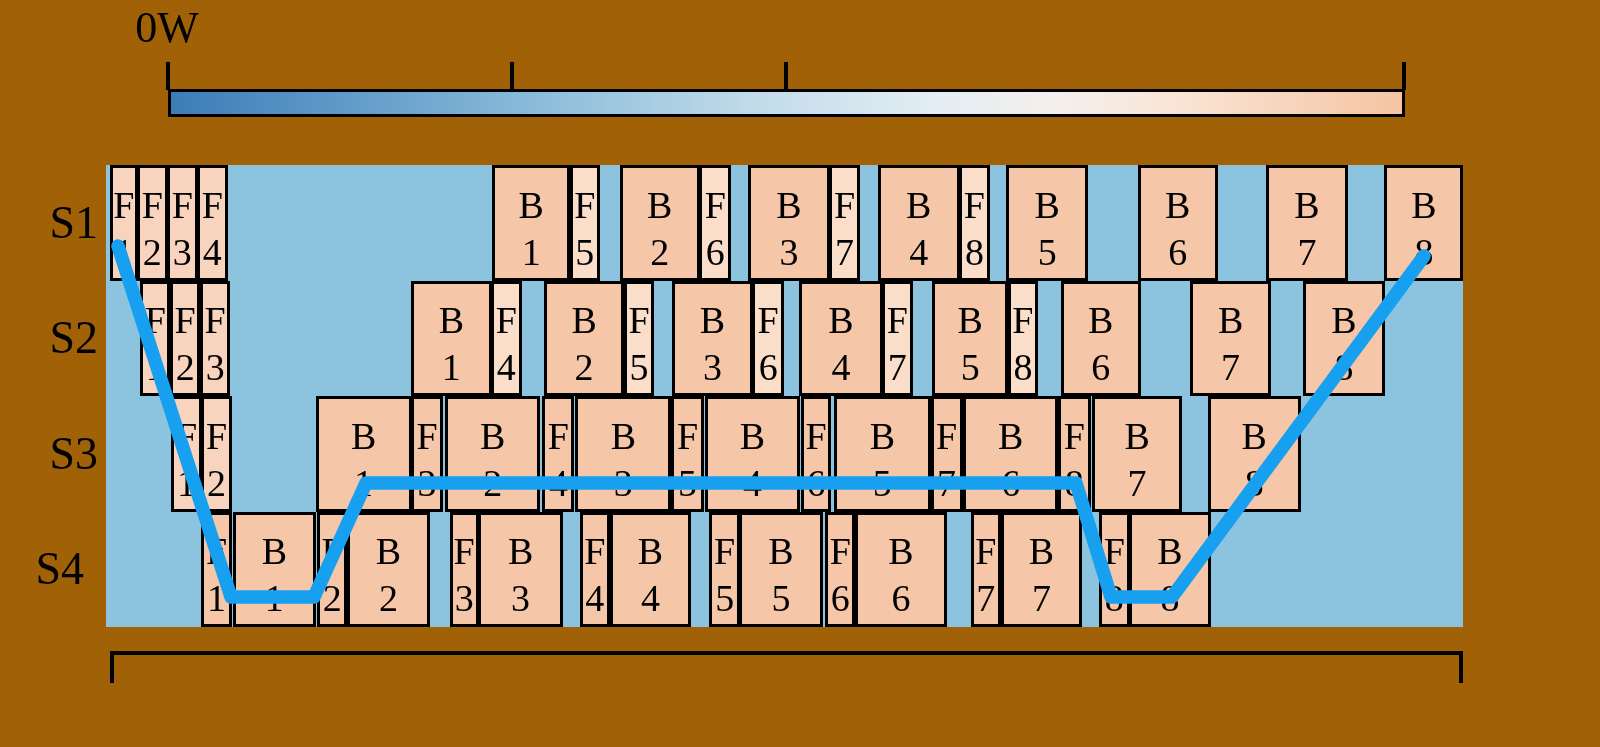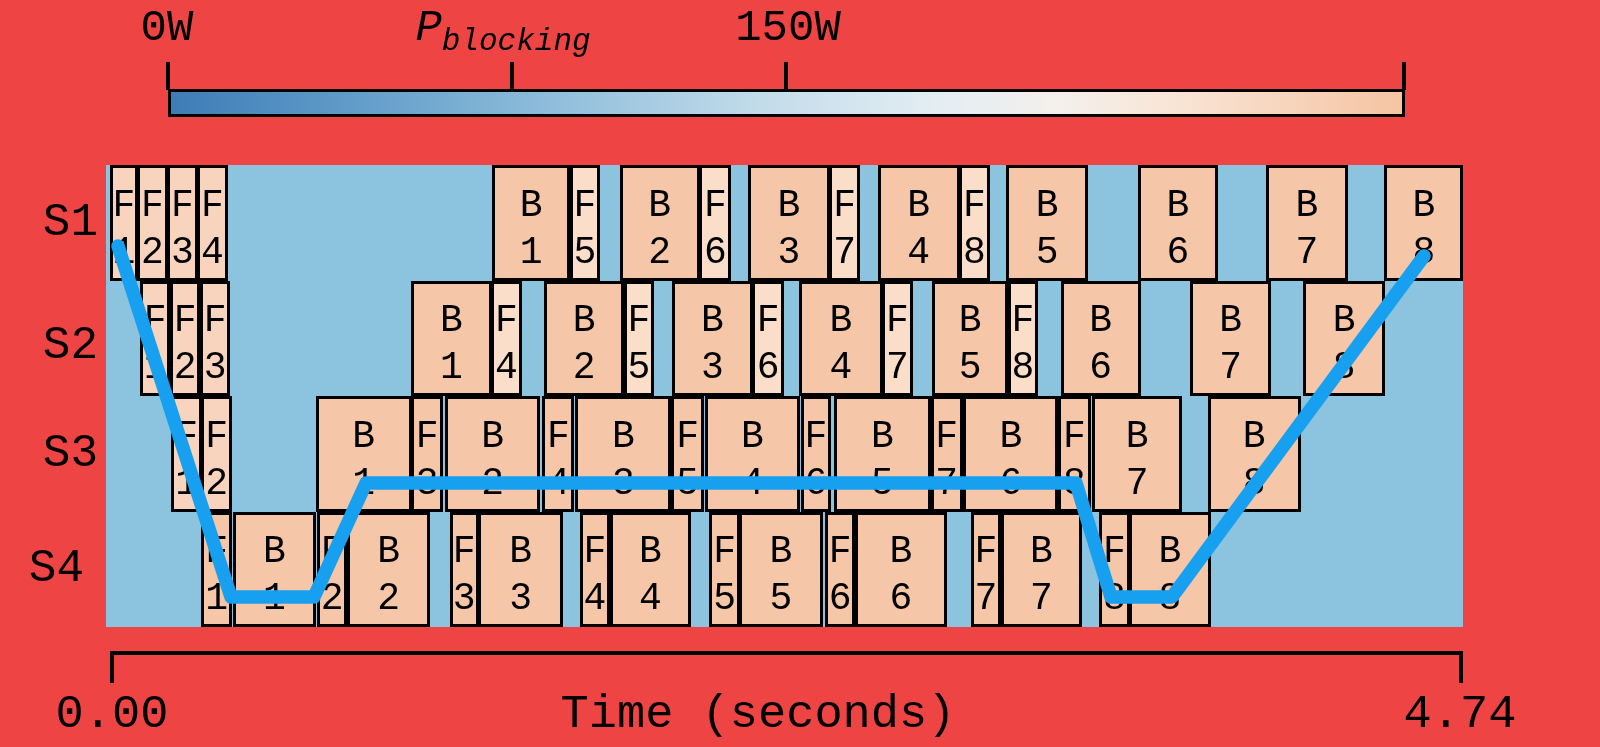--- a/index.html
+++ b/index.html
@@ -1,18 +1,18 @@
 <!DOCTYPE html>
 <html><head>
 <meta charset="utf-8">
 <style>
   html,body { margin:0; padding:0; background:#ffffff; }
   .fig {
-    position:relative; width:1600px; height:747px; background:#ef4444;
-    font-family:Liberation Mono, monospace; color:#000; overflow:hidden;
+    position:relative; width:1600px; height:747px; background:#a16207;
+    font-family:Liberation Serif, serif; color:#000; overflow:hidden;
   }
 
   
   .cbar-label {
     position:absolute; top:4px; transform:translateX(-50%);
     font-size:44px; line-height:48px; white-space:nowrap;
   }
   .cbar-title i { font-style:italic; font-size:44px; }
   .cbar-title sub { font-style:italic; font-size:31px; vertical-align:-10px; }
   .cbar-tick { position:absolute; width:4px; background:#000; top:62px; height:28px; }
@@ -47,34 +47,32 @@
   .lbl-t0 { left:112px; }
   .lbl-t1 { left:1460px; }
   .lbl-title { left:758px; }
 </style>
 </head>
 <body>
 
 <div class="fig">
 
   <span class="cbar-label" id="cb-min" style="left: 167px;">0W</span>
-  <span class="cbar-label cbar-title" id="cb-title" style="left: 503px;"><i>P</i><sub>blocking</sub></span>
-  <span class="cbar-label" id="cb-mid" style="left: 788px;">150W</span>
 
   <div id="cbar-ticks">
       <div class="cbar-tick" style="left: 166px;"></div>
       <div class="cbar-tick" style="left: 510px;"></div>
       <div class="cbar-tick" style="left: 784px;"></div>
       <div class="cbar-tick" style="left: 1402px;"></div>
     </div>
   <div class="cbar-bar" id="cbar-bar" style="background: linear-gradient(to right, rgb(61, 124, 182) 0%, rgb(95, 154, 200) 14%, rgb(140, 188, 218) 30%, rgb(195, 220, 234) 48%, rgb(227, 237, 243) 62%, rgb(244, 240, 236) 72%, rgb(249, 228, 212) 82%, rgb(245, 196, 163) 100%);"></div>
 
   <div id="stage-labels">
       <span class="stage-label" style="left: 98px; top: 222.75px;">S1</span>
-      <span class="stage-label" style="left: 98px; top: 338.25px; margin-top: 8px;">S2</span>
+      <span class="stage-label" style="left: 98px; top: 338.25px;">S2</span>
       <span class="stage-label" style="left: 98px; top: 453.75px;">S3</span>
       <span class="stage-label" style="left: 84px; top: 569.25px;">S4</span>
     </div>
 
   <div class="plot" id="plot" style="background: rgb(140, 195, 222);">
       <div class="block" style="left: 4px; width: 27.6168px; top: 0px; height: 115.5px; background: rgb(248, 211, 190);">
         <span>F</span>
         <span>1</span>
       </div>
       <div class="block" style="left: 31.1168px; width: 30.4712px; top: 0px; height: 115.5px; background: rgb(248, 211, 190);">
@@ -331,17 +329,14 @@
       </div>
     </div>
 
   <svg class="path-svg" id="path-svg" width="1600" height="747" viewBox="0 0 1600 747">
     <polyline id="crit-line" fill="none" stroke-linejoin="round" stroke-linecap="round" points="118,246 231,597 314,597 366,483 1076,483 1111,597 1172,597 1424,256" stroke="#18a0f0" stroke-width="13.5"></polyline>
   </svg>
 
   <div class="xline"></div>
   <div class="xtick t-left"></div>
   <div class="xtick t-right"></div>
-  <span class="xaxis-label lbl-t0">0.00</span>
-  <span class="xaxis-label lbl-t1">4.74</span>
-  <span class="xaxis-label lbl-title">Time (seconds)</span>
 
 </div>
 
 </body></html>

